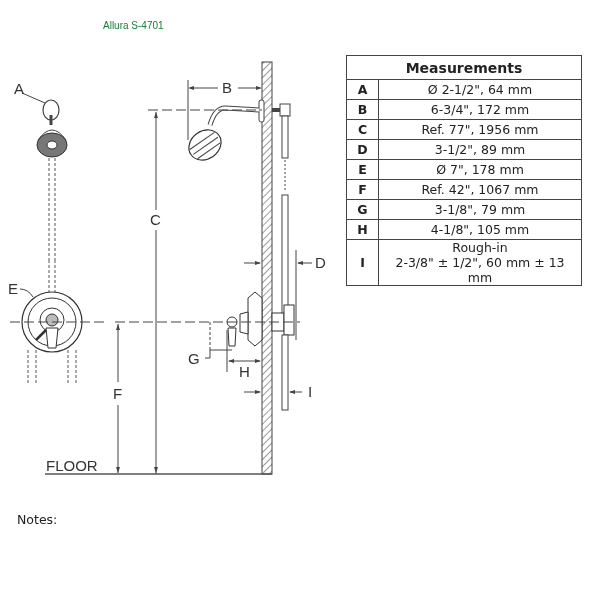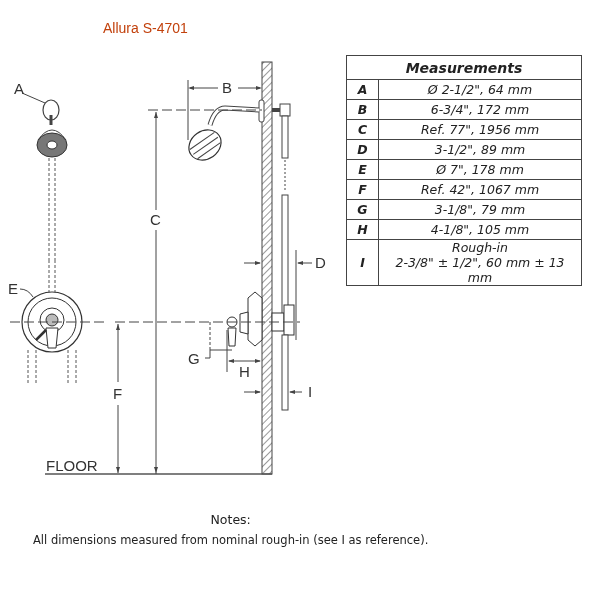--- a/index.html
+++ b/index.html
@@ -1,25 +1,25 @@
 <!DOCTYPE html>
 <html><head>
 <meta charset="utf-8">
 <style>
   html, body { margin:0; padding:0; background:#fff; }
   body { width:600px; height:600px; position:relative; overflow:hidden; font-family:"DejaVu Sans", sans-serif; color:#222; }
-  .title { position:absolute; left:103px; top:20px; font-family:"Liberation Sans", sans-serif; font-size:14px; color:#c2410c; }
+  .title { position:absolute; left:103px; top:20px; font-family:"Liberation Sans", sans-serif; font-size:10px; color:#15803d; }
   svg.drawing { position:absolute; left:0; top:0; }
   .lbl { font-family:"Liberation Sans", sans-serif; font-size:15px; fill:#333; }
-  table.meas { position:absolute; left:346px; top:55px; width:236px; border-collapse:collapse; font-family:"DejaVu Sans", sans-serif; font-size:12.5px; color:#222;font-style:italic; }
+  table.meas { position:absolute; left:346px; top:55px; width:236px; border-collapse:collapse; font-family:"DejaVu Sans", sans-serif; font-size:12.5px; color:#222; }
   table.meas td, table.meas th { border:1.5px solid #444; padding:0; text-align:center; }
   table.meas th { height:23px; font-size:14px; font-weight:bold; }
   table.meas td.key { width:31px; font-weight:bold; height:19px; }
   table.meas td.val { line-height:15px; }
-  .notes { position:absolute; left:33px; top:510px; font-family:"DejaVu Sans", sans-serif; font-size:11.5px; color:#222; line-height:20px;text-align:center; }
+  .notes { position:absolute; left:17px; top:510px; font-family:"DejaVu Sans", sans-serif; font-size:11.5px; color:#222; line-height:20px; }
   .notes .h { font-size:12.5px; }
 </style>
 </head>
 <body>
 
 <div class="title">Allura S-4701</div>
 
 <svg class="drawing" width="600" height="600">
   <defs>
     <pattern id="hatch" width="5" height="5" patternUnits="userSpaceOnUse" patternTransform="rotate(45)">
@@ -194,14 +194,13 @@
       <div>Rough-in</div>
       <div>2-3/8" ± 1/2", 60 mm ± 13</div>
       <div>mm</div>
     </td>
   </tr>
 </tbody>
   </table>
 
 <div class="notes">
   <div class="h">Notes:</div>
-  <div>All dimensions measured from nominal rough-in (see I as reference).</div>
 </div>
 
 </body></html>

